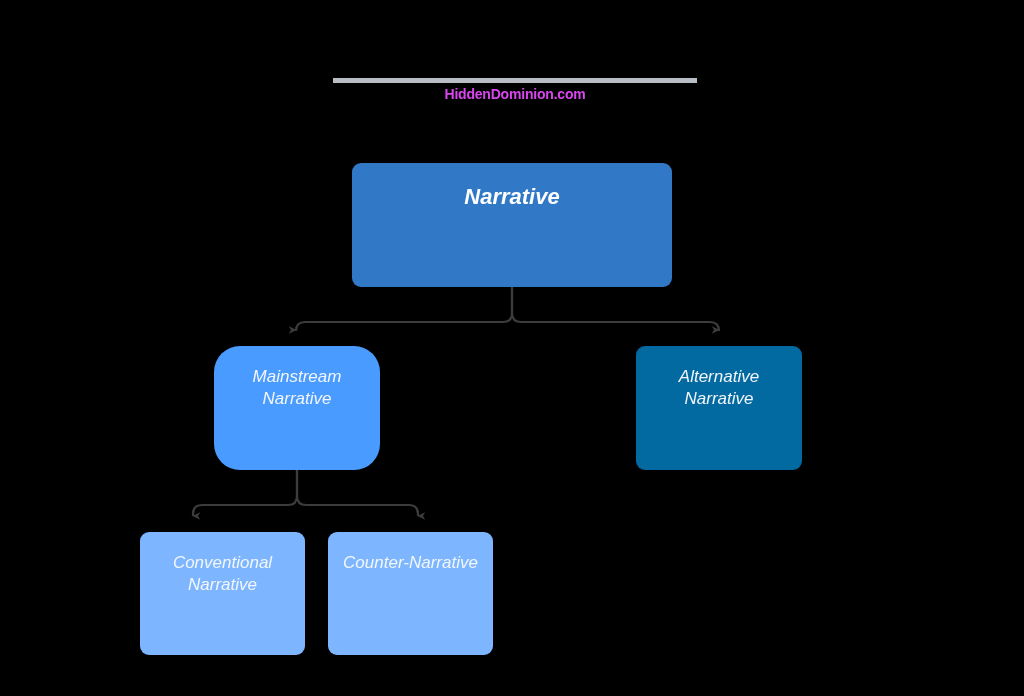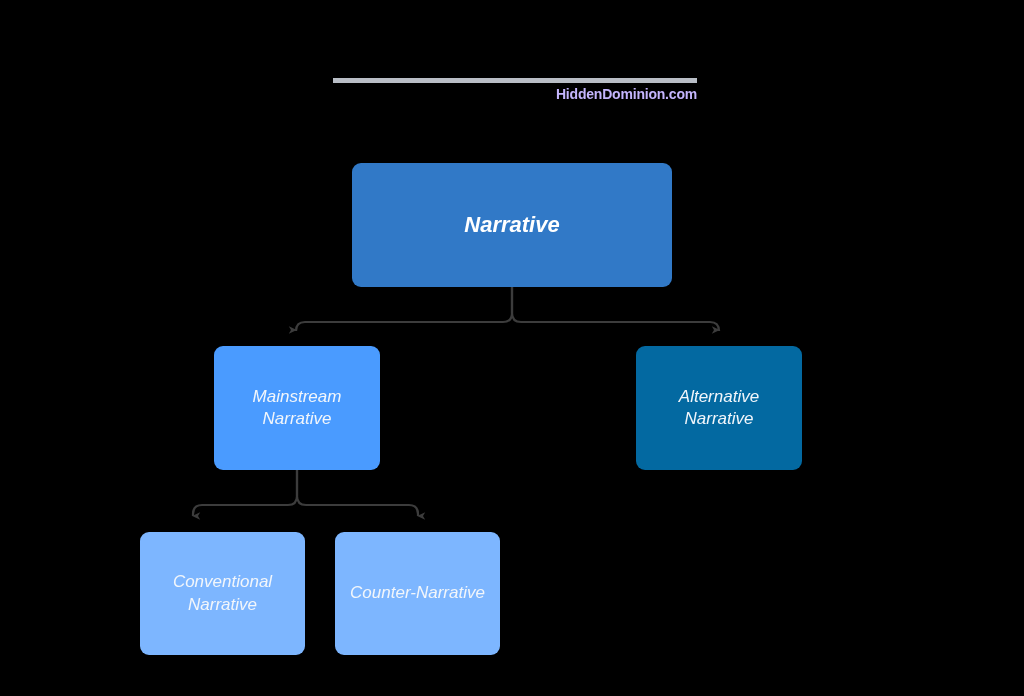--- a/index.html
+++ b/index.html
@@ -47,45 +47,44 @@
     height: 696px;
     pointer-events: none;
   }
 
   
   .node {
     position: absolute;
     box-sizing: border-box;
     border-radius: 9px;
     display: flex;
-    align-items: center;
     justify-content: center;
     text-align: center;
     color: #f2f6fb;
     font-style: italic;
     line-height: 1.3;
-    padding: 10px 10px;
+    padding: 20px 10px;
   }
   .node-label { white-space: pre-line; }
 
   .level-1 {
     font-size: 22px;
     font-weight: bold;
     color: #ffffff;
   }
   .level-2 { font-size: 17px; }
   .level-3 { font-size: 17px; }
 </style>
 </head>
 <body>
 
 <div id="canvas" style="background: rgb(0, 0, 0);">
 
   <div id="watermark-rule" style="background: rgb(185, 190, 198);"></div>
-  <div id="watermark-text" style="color: #c4b5fd; text-align: right;">HiddenDominion.com</div>
+  <div id="watermark-text" style="color: #d946ef;">HiddenDominion.com</div>
 
   <svg id="connectors" viewBox="0 0 1024 696" xmlns="http://www.w3.org/2000/svg">
     <defs>
       <marker id="arrowhead" markerWidth="9" markerHeight="9" refX="4.2" refY="7.6" orient="auto" markerUnits="userSpaceOnUse">
         <path d="M 0.4 0.4 L 4.2 8.4 L 8.0 0.4 L 4.2 2.6 Z" fill="#3c3c3c"></path>
       </marker>
     </defs>
 
     <g>
       <path d="M 512 287 L 512 313 Q 512 322 503 322 L 305 322 Q 296 322 296 331 L 296 330" fill="none" stroke="#3c3c3c" stroke-width="2.2" marker-end="url(#arrowhead)"></path>
@@ -99,32 +98,32 @@
     </g>
     <g>
       <path d="M 297 470 L 297 496 Q 297 505 306 505 L 409 505 Q 418 505 418 514 L 418 516" fill="none" stroke="#3c3c3c" stroke-width="2.2" marker-end="url(#arrowhead)"></path>
     </g>
   </svg>
 
   <div class="node level-1" id="node-narrative" style="left: 352px; top: 163px; width: 320px; height: 124px; background: rgb(49, 121, 199);">
     <span class="node-label">Narrative</span>
   </div>
 
-  <div class="node level-2" id="node-mainstream" style="left: 214px; top: 346px; width: 166px; height: 124px; background: rgb(74, 155, 255);">
+  <div class="node level-2" id="node-mainstream" style="left: 214px; top: 346px; width: 166px; height: 124px; background: rgb(74, 155, 255); border-radius: 26px;">
     <span class="node-label">Mainstream
 Narrative</span>
   </div>
 
   <div class="node level-2" id="node-alternative" style="left: 636px; top: 346px; width: 166px; height: 124px; background: #0369a1;">
     <span class="node-label">Alternative
 Narrative</span>
   </div>
 
   <div class="node level-3" id="node-conventional" style="left: 110px; top: 532px; width: 165px; height: 123px; background: rgb(125, 182, 255); margin-left: 30px;">
     <span class="node-label">Conventional
 Narrative</span>
   </div>
 
-  <div class="node level-3" id="node-counter" style="left: 335px; top: 532px; width: 165px; height: 123px; background: rgb(125, 182, 255);">
+  <div class="node level-3" id="node-counter" style="left: 328px; top: 532px; width: 165px; height: 123px; background: rgb(125, 182, 255);">
     <span class="node-label">Counter-Narrative</span>
   </div>
 
 </div>
 
 </body></html>

